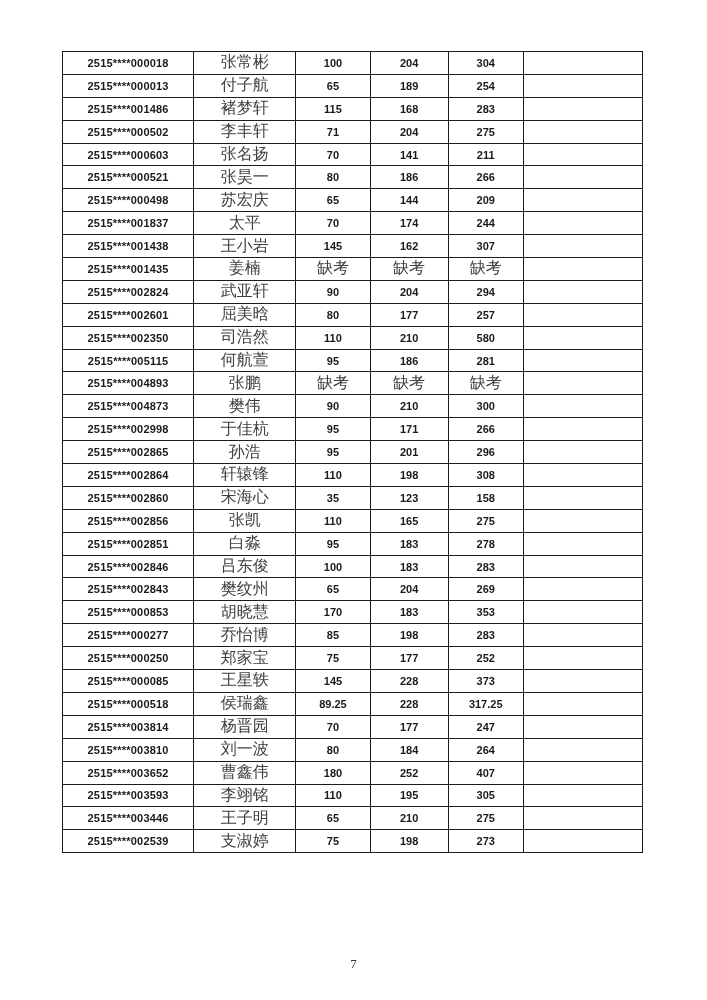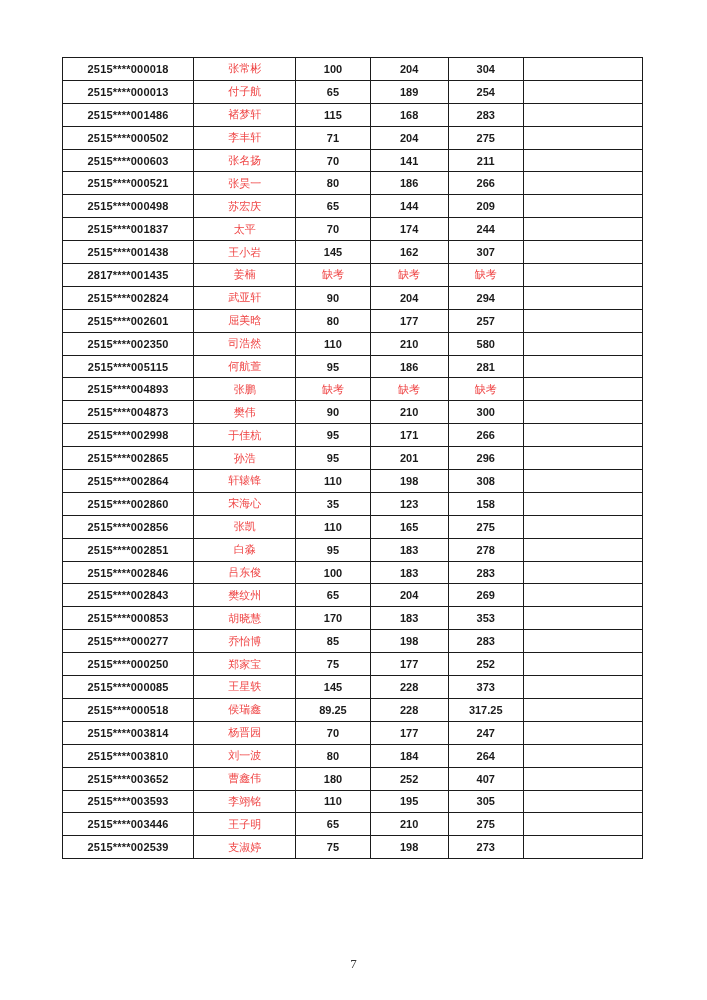--- a/index.html
+++ b/index.html
@@ -11,21 +11,21 @@
     position: relative;
     width: 707px;
     height: 1000px;
     background: #ffffff;
     font-family: "Liberation Sans", sans-serif;
     overflow: hidden;
   }
   table.score-table {
     position: absolute;
     left: 62px;
-    top: 57px;
+    top: 51px;
     width: 581px;
     border-collapse: collapse;
     table-layout: fixed;
   }
   table.score-table td {
     border: 1.5px solid #1b1b1b;
     height: 21.9px;
     padding: 0;
     text-align: center;
     vertical-align: middle;
@@ -37,24 +37,24 @@
     font-weight: bold;
     color: #1a1a1a;
     letter-spacing: 0.2px;
   }
   td.num-cell {
     font-size: 11px;
     font-weight: bold;
     color: #1a1a1a;
   }
   td.cjk-cell {
-    font-size: 11px;
+    font-size: 16px;
     font-family: "Liberation Serif", "DejaVu Serif", serif;
     font-weight: normal;
-    color: #ef4444;
+    color: #404040;
   }
   td.remark-cell {
     background: #ffffff;
   }
   .page-number {
     position: absolute;
     left: 0;
     right: 0;
     top: 956px;
     text-align: center;
@@ -144,21 +144,21 @@
         </tr>
         <tr>
           <td class="id-cell">2515****001438</td>
           <td class="cjk-cell">王小岩</td>
           <td class="num-cell">145</td>
           <td class="num-cell">162</td>
           <td class="num-cell">307</td>
           <td class="remark-cell"></td>
         </tr>
         <tr>
-          <td class="id-cell">2817****001435</td>
+          <td class="id-cell">2515****001435</td>
           <td class="cjk-cell">姜楠</td>
           <td class="cjk-cell">缺考</td>
           <td class="cjk-cell">缺考</td>
           <td class="cjk-cell">缺考</td>
           <td class="remark-cell"></td>
         </tr>
         <tr>
           <td class="id-cell">2515****002824</td>
           <td class="cjk-cell">武亚轩</td>
           <td class="num-cell">90</td>

